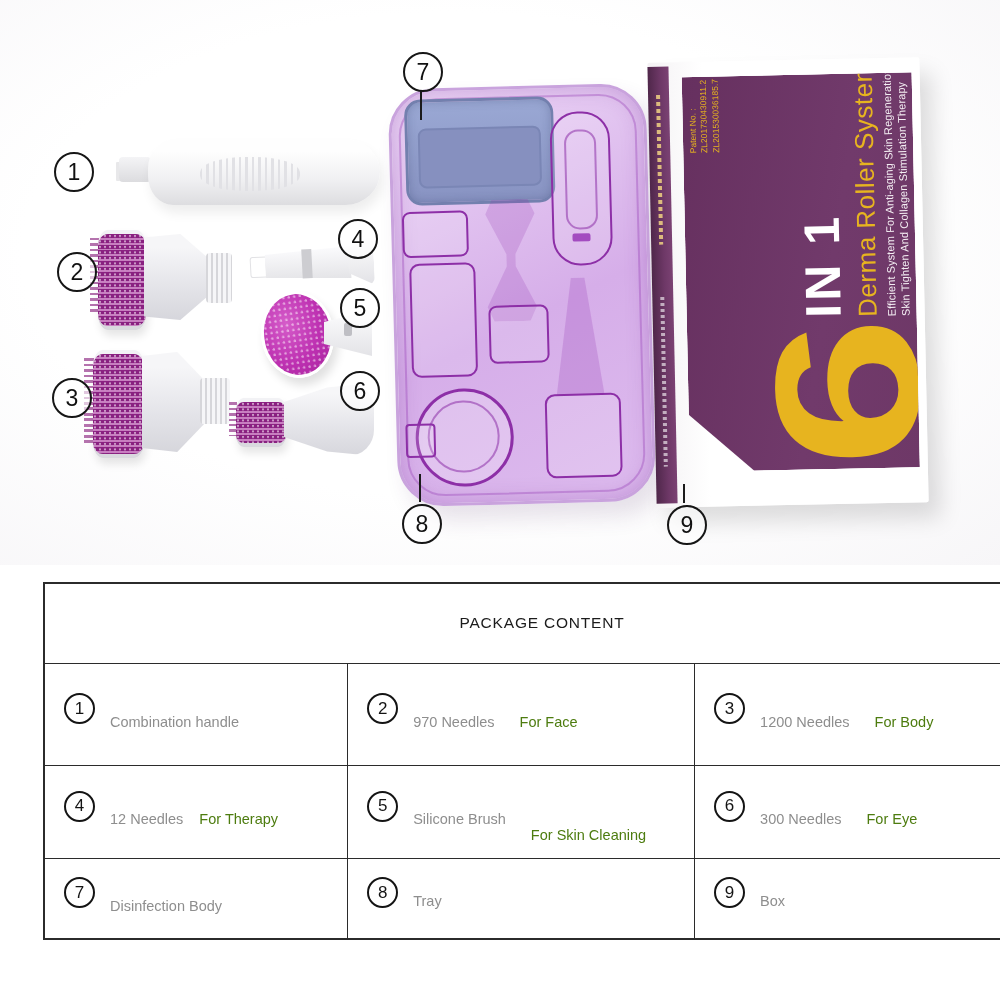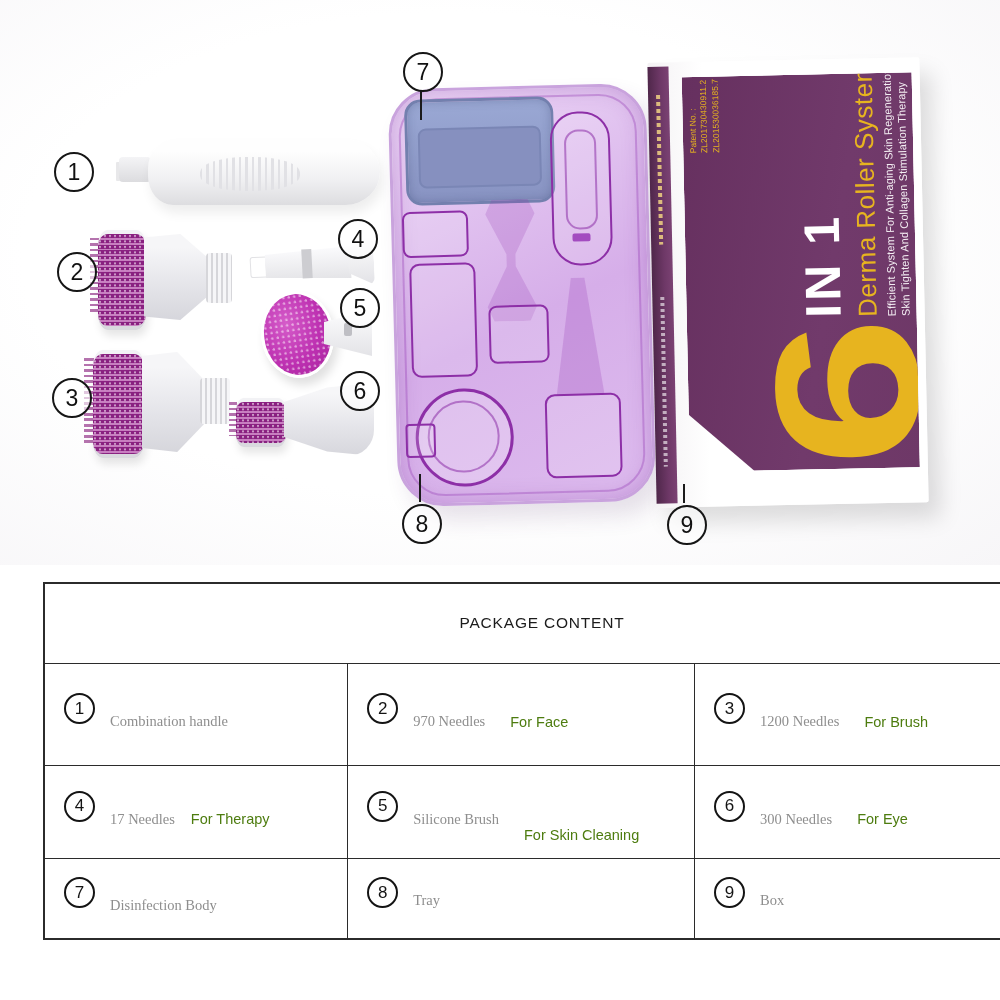--- a/index.html
+++ b/index.html
@@ -122,21 +122,21 @@
        font-size:15.5px;color:#1c1c1c;letter-spacing:.8px;}
   .pkg-row{display:flex;box-sizing:border-box;}
   .pkg-row + .pkg-row{border-top:1.5px solid #2b2b2b;}
   .cell{box-sizing:border-box;display:flex;align-items:center;padding-left:19px;overflow:hidden;}
   .cell.c1{width:30.4%;}
   .cell.c2{width:34.9%;border-left:1.5px solid #2b2b2b;}
   .cell.c3{flex:1;border-left:1.5px solid #2b2b2b;}
   .num{flex:0 0 auto;width:27px;height:27px;border:2px solid #141414;border-radius:50%;
        display:flex;align-items:center;justify-content:center;font-size:17px;color:#141414;
        transform:translateY(-6px);background:#fff;}
-  .nm{color:#8e8e8e;font-size:14.5px;margin-left:15px;transform:translateY(7px);white-space:nowrap;font-family:Liberation Serif, serif;}
+  .nm{color:#8e8e8e;font-size:14.5px;margin-left:15px;transform:translateY(7px);white-space:nowrap;}
   .use{color:#4d7c0f;font-size:14.5px;margin-left:25px;transform:translateY(7px);white-space:nowrap;}
   .use.raise{transform:translateY(1px);margin-top:44px;}
   .cell.ctr .nm{flex:1;margin-right:52px;transform:translateY(2px);}
 </style>
 </head>
 <body>
 
 <div class="hero">
 
   <div class="h1-tip"></div>
@@ -240,28 +240,28 @@
       <span class="use"></span>
     </div>
     <div class="cell c2">
       <span class="num">2</span>
       <span class="nm">970 Needles</span>
       <span class="use">For Face</span>
     </div>
     <div class="cell c3">
       <span class="num">3</span>
       <span class="nm">1200 Needles</span>
-      <span class="use">For Brush</span>
+      <span class="use">For Body</span>
     </div>
   </div>
 
   <div class="pkg-row" style="height:93px;">
     <div class="cell c1">
       <span class="num">4</span>
-      <span class="nm">17 Needles</span>
+      <span class="nm">12 Needles</span>
       <span class="use" style="margin-left:16px;">For Therapy</span>
     </div>
     <div class="cell c2">
       <span class="num">5</span>
       <span class="nm">Silicone Brush</span>
       <span class="use raise">For Skin Cleaning</span>
     </div>
     <div class="cell c3">
       <span class="num">6</span>
       <span class="nm">300 Needles</span>

